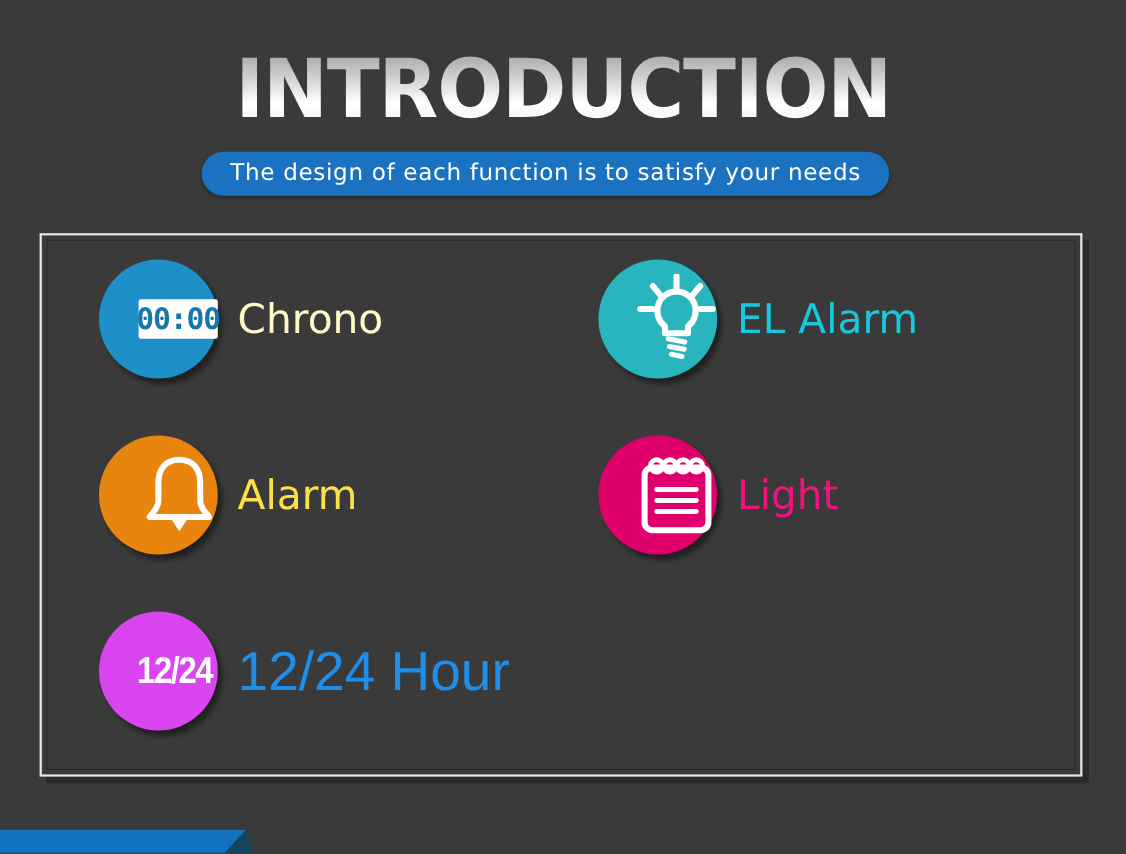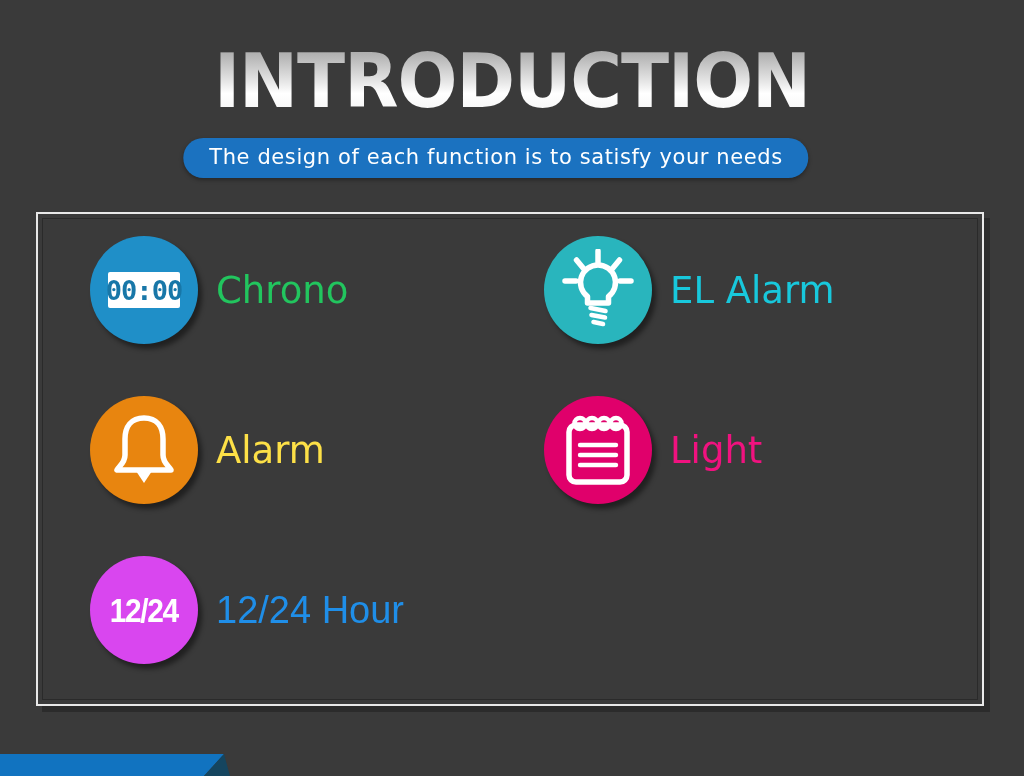--- a/index.html
+++ b/index.html
@@ -106,35 +106,35 @@
 
   .icon-badge {
     width: 108px;
     height: 108px;
     border-radius: 50%;
     flex: 0 0 108px;
     position: relative;
     box-shadow: 4px 5px 5px rgba(0,0,0,0.45);
     display: flex;
     align-items: center;
-    justify-content: center;
+    justify-content: flex-end;
   }
   .icon-badge svg { display: block; }
 
   .feature-label {
     margin-left: 18px;
     font-size: 37px;
     font-weight: normal;
     white-space: nowrap;
     font-family: "DejaVu Sans", sans-serif;
     letter-spacing: 0px;
   }
   .feature-label.narrow {
     font-family: "Liberation Sans", sans-serif;
-    font-size: 38px;
+    font-size: 50px;
   }
 
   
   .lcd-box {
     width: 72px;
     height: 36px;
     background: #ffffff;
     border-radius: 2px;
     display: flex;
     align-items: center;
@@ -196,21 +196,21 @@
 
 <div class="feature-frame">
   <div class="feature-grid">
 
     <div class="feature-item col-a row-1">
       <div class="icon-badge" style="background:#1f8fc8;">
         <div class="lcd-box">
           <span class="lcd-digit">00:00</span>
         </div>
       </div>
-      <span class="feature-label" style="color:#22c55e;">Chrono</span>
+      <span class="feature-label" style="color:#fef9c3;">Chrono</span>
     </div>
 
     <div class="feature-item col-b row-1">
       <div class="icon-badge" style="background:#29b5bd;">
         <svg width="74" height="82" viewBox="0 0 74 82">
           <g stroke="#ffffff" stroke-width="5.5" stroke-linecap="round" fill="none">
             <line x1="37" y1="2" x2="37" y2="13"></line>
             <line x1="15.5" y1="11" x2="22.5" y2="19.5"></line>
             <line x1="58.5" y1="11" x2="51.5" y2="19.5"></line>
             <line x1="4" y1="32" x2="15" y2="32"></line>

